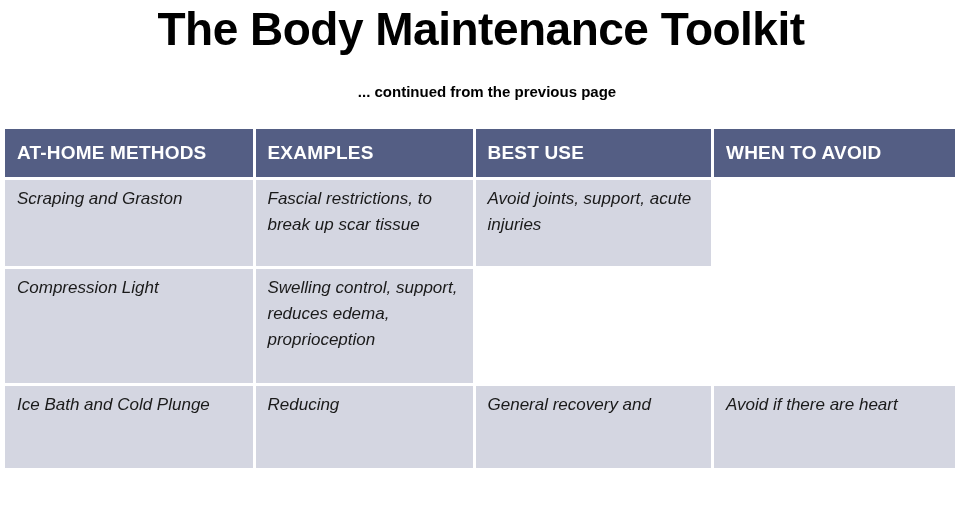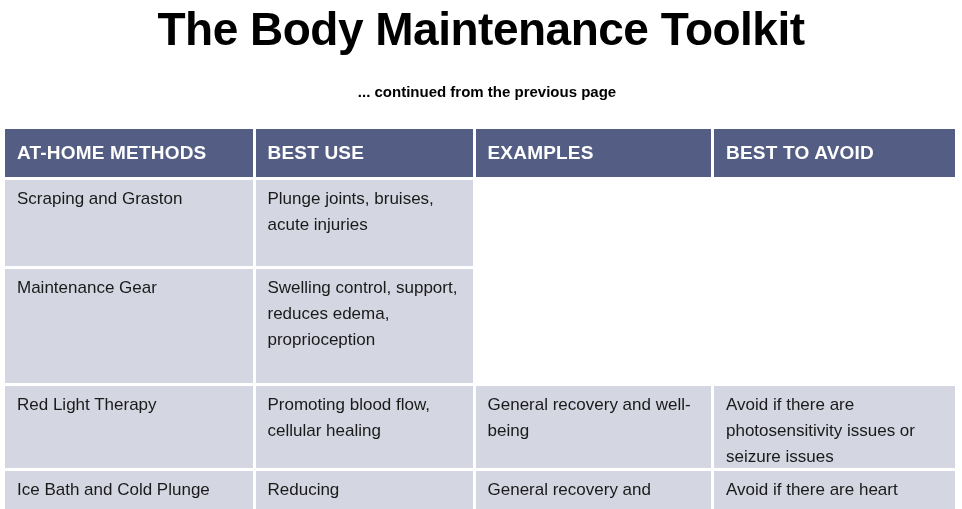--- a/index.html
+++ b/index.html
@@ -63,58 +63,54 @@
     display: flex;
     align-items: center;
     padding: 0 12px;
   }
   .tbody .trow .cell {
     background: var(--row-bg);
     color: var(--body-text);
     font-size: 17px;
     line-height: 26px;
     padding: 6px 12px 6px 12px;
+    font-style: italic;
   }
   .tbody .trow:nth-child(1) { height: 86px; }
   .tbody .trow:nth-child(2) { height: 114px; }
   .tbody .trow:nth-child(3) { height: 82px; }
   .tbody .trow:nth-child(4) { height: 86px; }
   .cell { overflow: hidden; }
 </style>
 </head>
 <body>
 
 <div class="page">
   <h1 class="page-title">The Body Maintenance Toolkit</h1>
   <p class="page-subtitle">... continued from the previous page</p>
 
   <div class="table">
     <div class="trow thead">
       <div class="cell">AT-HOME METHODS</div>
+      <div class="cell">EXAMPLES</div>
       <div class="cell">BEST USE</div>
-      <div class="cell">EXAMPLES</div>
-      <div class="cell">BEST TO AVOID</div>
+      <div class="cell">WHEN TO AVOID</div>
     </div>
     <div class="tbody">
   <div class="trow">
     <div class="cell">Scraping and Graston</div>
-    <div class="cell">Plunge joints, bruises, acute injuries</div>
+    <div class="cell">Fascial restrictions, to break up scar tissue</div>
+    <div class="cell">Avoid joints, support, acute injuries</div>
   </div>
 
   <div class="trow">
-    <div class="cell">Maintenance Gear</div>
+    <div class="cell">Compression Light</div>
     <div class="cell">Swelling control, support, reduces edema, proprioception</div>
   </div>
 
-  <div class="trow">
-    <div class="cell">Red Light Therapy</div>
-    <div class="cell">Promoting blood flow, cellular healing</div>
-    <div class="cell">General recovery and well-being</div>
-    <div class="cell">Avoid if there are photosensitivity issues or seizure issues</div>
-  </div>
 
   <div class="trow">
     <div class="cell">Ice Bath and Cold Plunge</div>
     <div class="cell">Reducing</div>
     <div class="cell">General recovery and</div>
     <div class="cell">Avoid if there are heart</div>
   </div>
 </div>
   </div>
 </div>

